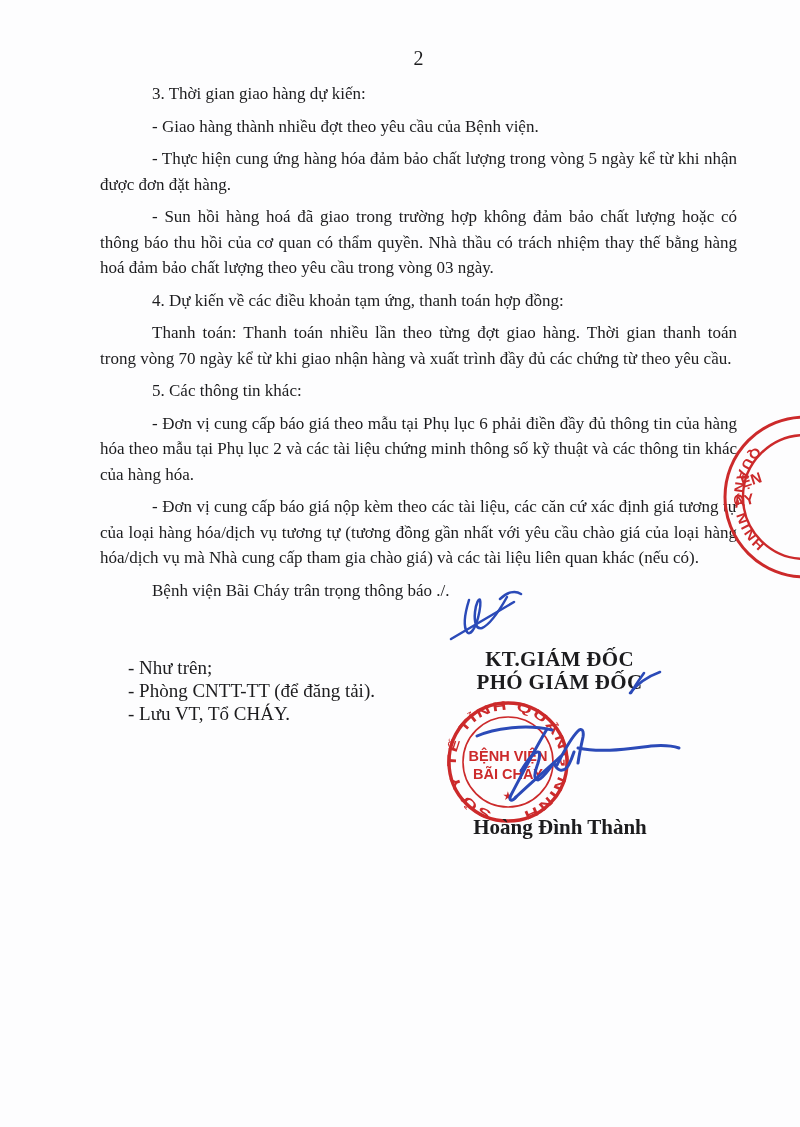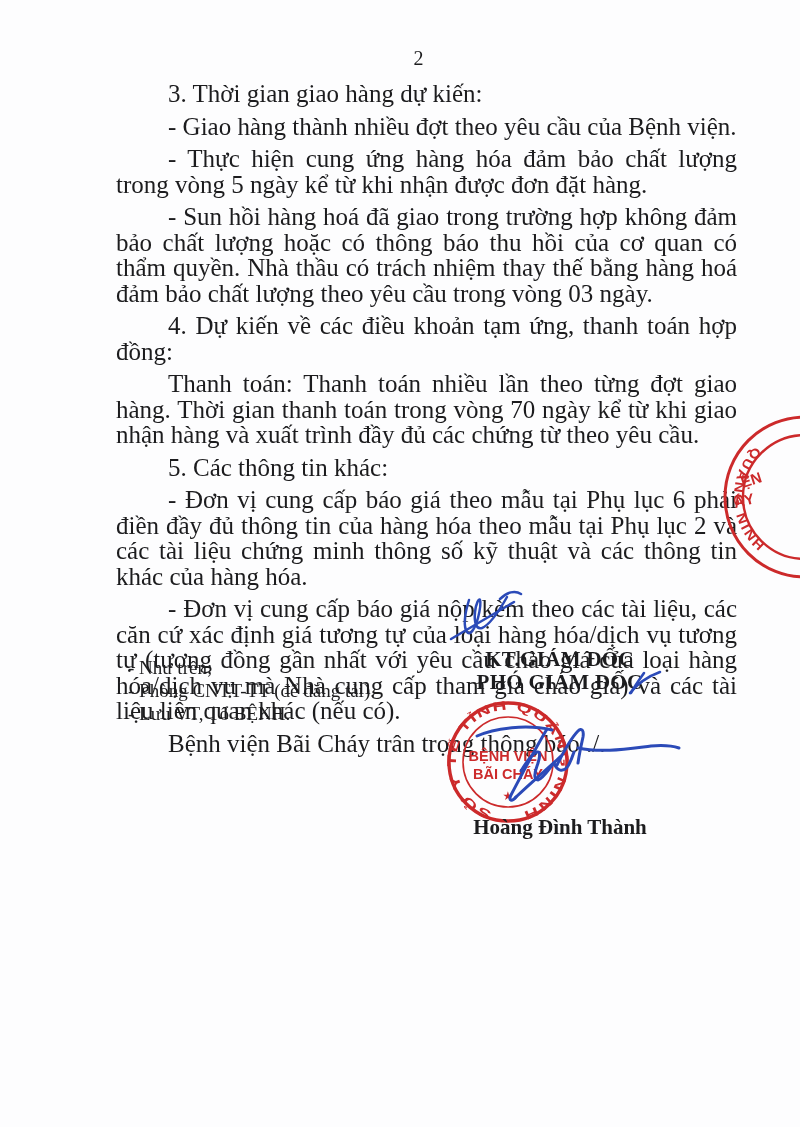--- a/index.html
+++ b/index.html
@@ -13,24 +13,24 @@
     color:#1c1c1e;
   }
   .pageno{
     position:absolute;left:100px;top:47px;width:637px;
     text-align:center;font-size:20px;
   }
   .content{
     position:absolute;left:100px;top:81px;width:637px;
   }
   .content p{
-    margin:0 0 7px 16px;
+    margin:0 0 7px 0;
     text-indent:52px;
     text-align:justify;
-    font-size:25px;
+    font-size:17px;
     line-height:25.5px;
   }
   
   .recipients{
     position:absolute;left:128px;top:656px;width:300px;
     font-size:19px;line-height:23px;
   }
   .recipients .rtitle{
     font-weight:bold;font-style:italic;margin-left:5px;margin-bottom:2px;
   }
@@ -69,21 +69,21 @@
     <p>Thanh toán: Thanh toán nhiều lần theo từng đợt giao hàng. Thời gian thanh toán trong vòng 70 ngày kể từ khi giao nhận hàng và xuất trình đầy đủ các chứng từ theo yêu cầu.</p>
     <p>5. Các thông tin khác:</p>
     <p>- Đơn vị cung cấp báo giá theo mẫu tại Phụ lục 6 phải điền đầy đủ thông tin của hàng hóa theo mẫu tại Phụ lục 2 và các tài liệu chứng minh thông số kỹ thuật và các thông tin khác của hàng hóa.</p>
     <p>- Đơn vị cung cấp báo giá nộp kèm theo các tài liệu, các căn cứ xác định giá tương tự của loại hàng hóa/dịch vụ tương tự (tương đồng gần nhất với yêu cầu chào giá của loại hàng hóa/dịch vụ mà Nhà cung cấp tham gia chào giá) và các tài liệu liên quan khác (nếu có).</p>
     <p>Bệnh viện Bãi Cháy trân trọng thông báo ./.</p>
   </div>
 
   <div class="recipients">
     <div>- Như trên;</div>
     <div>- Phòng CNTT-TT (để đăng tải).</div>
-    <div>- Lưu VT, Tổ BỆNH.</div>
+    <div>- Lưu VT, Tổ CHÁY.</div>
   </div>
 
   <div class="sig-title">
     <div>KT.GIÁM ĐỐC</div>
     <div>PHÓ GIÁM ĐỐC</div>
   </div>
 
   <svg class="sig-tick" viewBox="0 0 48 36">
     <g fill="none" stroke="#2b4ab8" stroke-width="2.6" stroke-linecap="round">
       <path d="M10,29 C18,19 29,12 40,8"></path>

